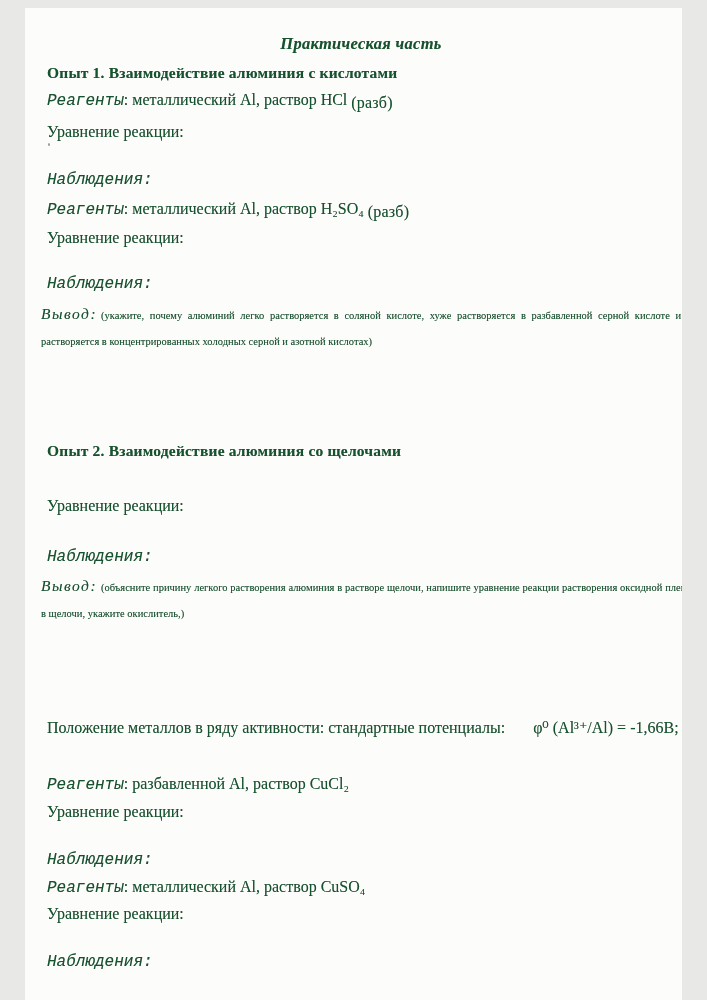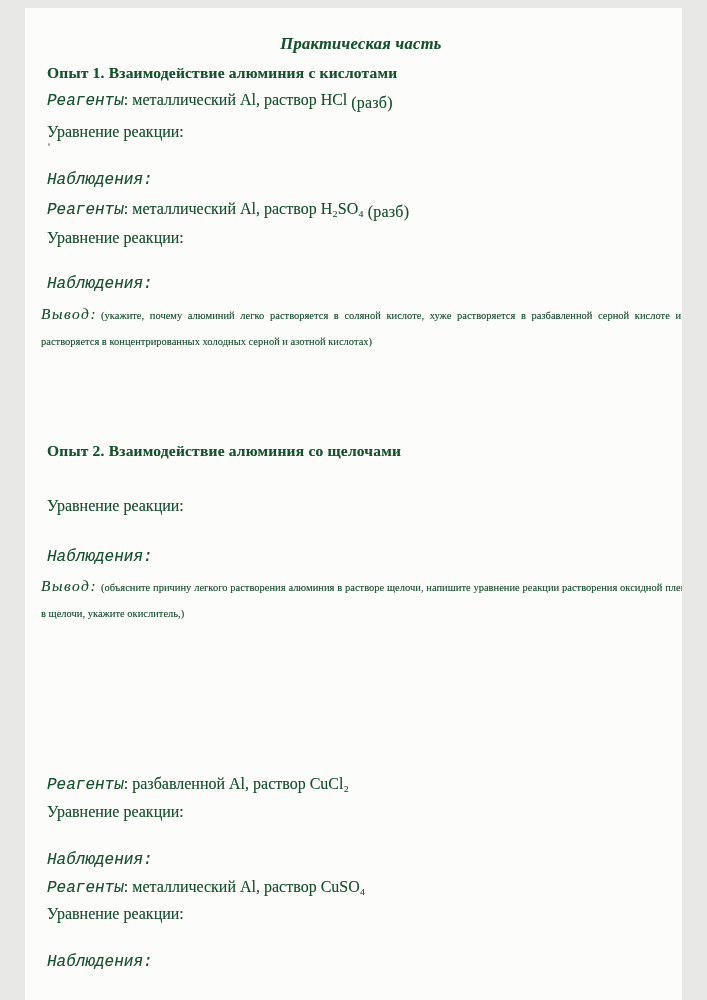--- a/index.html
+++ b/index.html
@@ -100,20 +100,21 @@
   <div class="line heading" style="top:433px">Опыт 2. Взаимодействие алюминия со щелочами</div>
 
 
   <div class="line" style="top:488px">Уравнение реакции:</div>
 
   <div class="line it" style="top:540px">Наблюдения:</div>
 
   <div class="conclusion" style="top:565px"><span class="c-label">Вывод:</span><span class="c-text">(объясните причину легкого растворения алюминия в растворе щелочи, напишите уравнение реакции растворения оксидной пленки в щелочи,  укажите окислитель,)</span></div>
 
 
+  <div class="line" style="top:710px"><span>Положение металлов в ряду активности: стандартные потенциалы:</span><span class="phi">φ⁰ (Al³⁺/Al) = -1,66В;</span></div>
 
 
   <div class="line" style="top:766px"><span class="it">Реагенты</span><span>: разбавленной Al, раствор CuCl₂</span></div>
 
   <div class="line" style="top:794px">Уравнение реакции:</div>
 
   <div class="line it" style="top:843px">Наблюдения:</div>
 
   <div class="line" style="top:869px"><span class="it">Реагенты</span><span>: металлический Al, раствор CuSO₄</span></div>
 

